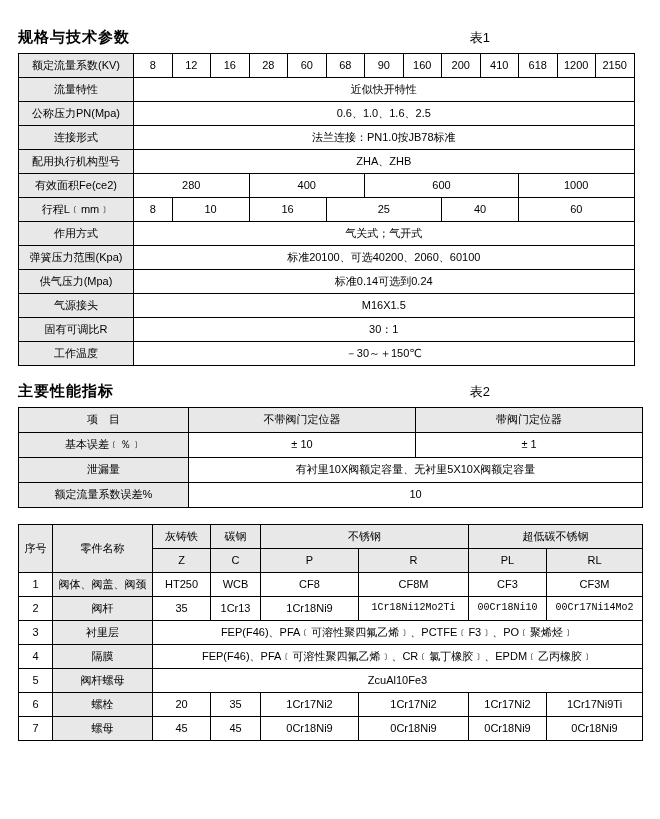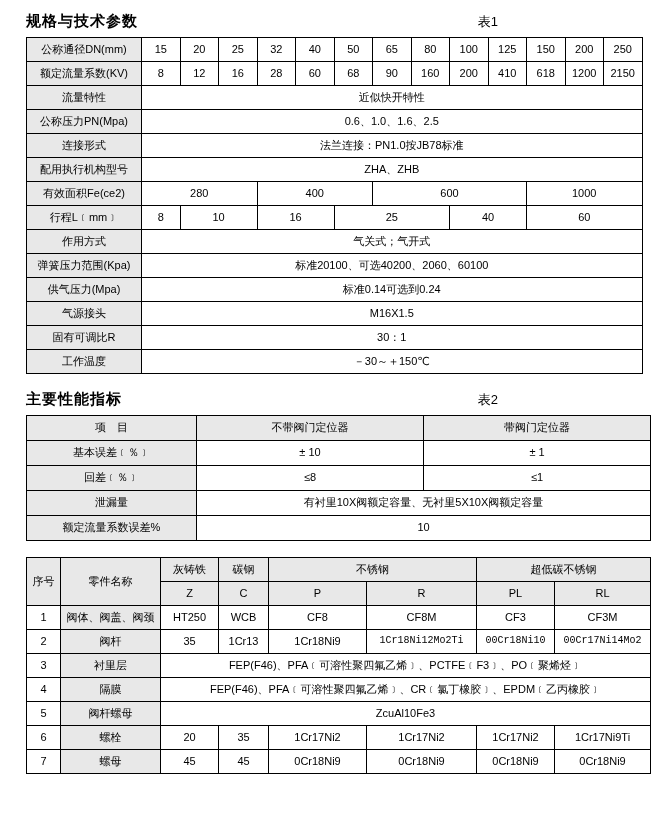--- a/index.html
+++ b/index.html
@@ -4,21 +4,21 @@
 <style>
   html,body{margin:0;padding:0;}
   body{
     width:660px;height:819px;
     background:#ffffff;
     font-family:"Liberation Sans","DejaVu Sans",sans-serif;
     color:#000;
     font-size:11px;
     -webkit-font-smoothing:antialiased;
   }
-  .page{position:relative;width:556px;height:819px;box-sizing:border-box;padding:12px 18px;margin-left:8px;}
+  .page{position:relative;width:556px;height:819px;box-sizing:border-box;padding:28px 18px;}
   .sec-head{
     display:flex;align-items:flex-end;justify-content:space-between;
     margin:0 0 6px 0;
   }
   .sec-title{font-size:15px;font-weight:bold;letter-spacing:1px;}
   .sec-tag{font-size:13px;padding-right:48px;}
   table{border-collapse:collapse;width:100%;table-layout:fixed;}
   td{
     border:1px solid #000;
     text-align:center;
@@ -45,36 +45,20 @@
     <div class="sec-tag">表1</div>
   </div>
 
   <table class="t1">
     <colgroup>
       <col style="width:115px">
       <col span="13" style="width:38.5px">
     </colgroup>
     <tbody>
       <tr>
-        <td class="lab">公称通径DN(mm)</td>
-        <td>15</td>
-        <td>20</td>
-        <td>25</td>
-        <td>32</td>
-        <td>40</td>
-        <td>50</td>
-        <td>65</td>
-        <td>80</td>
-        <td>100</td>
-        <td>125</td>
-        <td>150</td>
-        <td>200</td>
-        <td>250</td>
-      </tr>
-      <tr>
         <td class="lab">额定流量系数(KV)</td>
         <td>8</td>
         <td>12</td>
         <td>16</td>
         <td>28</td>
         <td>60</td>
         <td>68</td>
         <td>90</td>
         <td>160</td>
         <td>200</td>
@@ -160,25 +144,20 @@
         <td class="lab">项　目</td>
         <td class="lab">不带阀门定位器</td>
         <td class="lab">带阀门定位器</td>
       </tr>
       <tr>
         <td class="lab">基本误差﹝％﹞</td>
         <td>± 10</td>
         <td>± 1</td>
       </tr>
       <tr>
-        <td class="lab">回差﹝％﹞</td>
-        <td>≤8</td>
-        <td>≤1</td>
-      </tr>
-      <tr>
         <td class="lab">泄漏量</td>
         <td colspan="2">有衬里10X阀额定容量、无衬里5X10X阀额定容量</td>
       </tr>
       <tr>
         <td class="lab">额定流量系数误差%</td>
         <td colspan="2">10</td>
       </tr>
     </tbody>
   </table>
 

